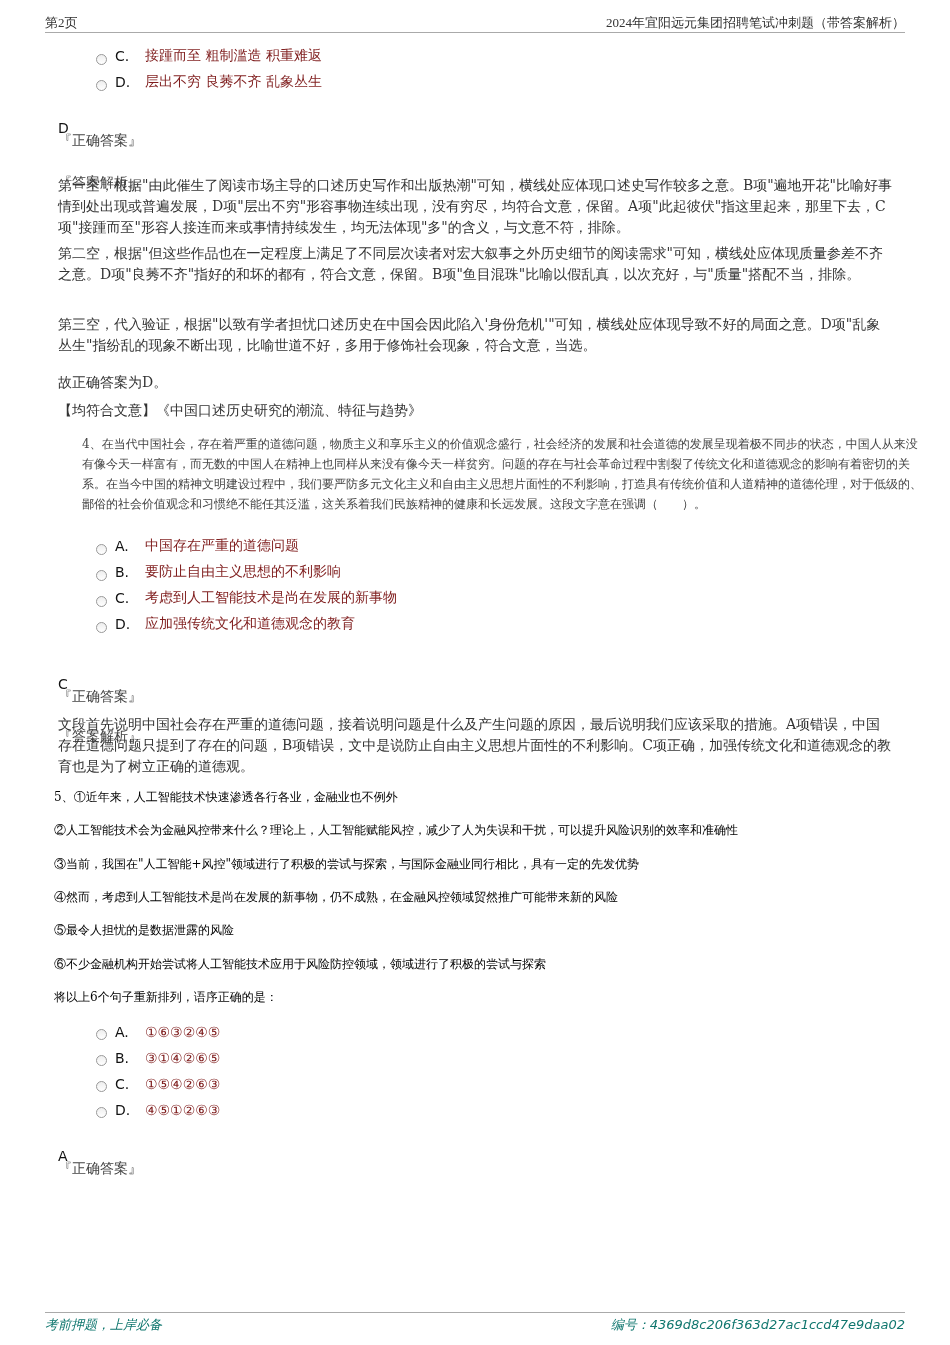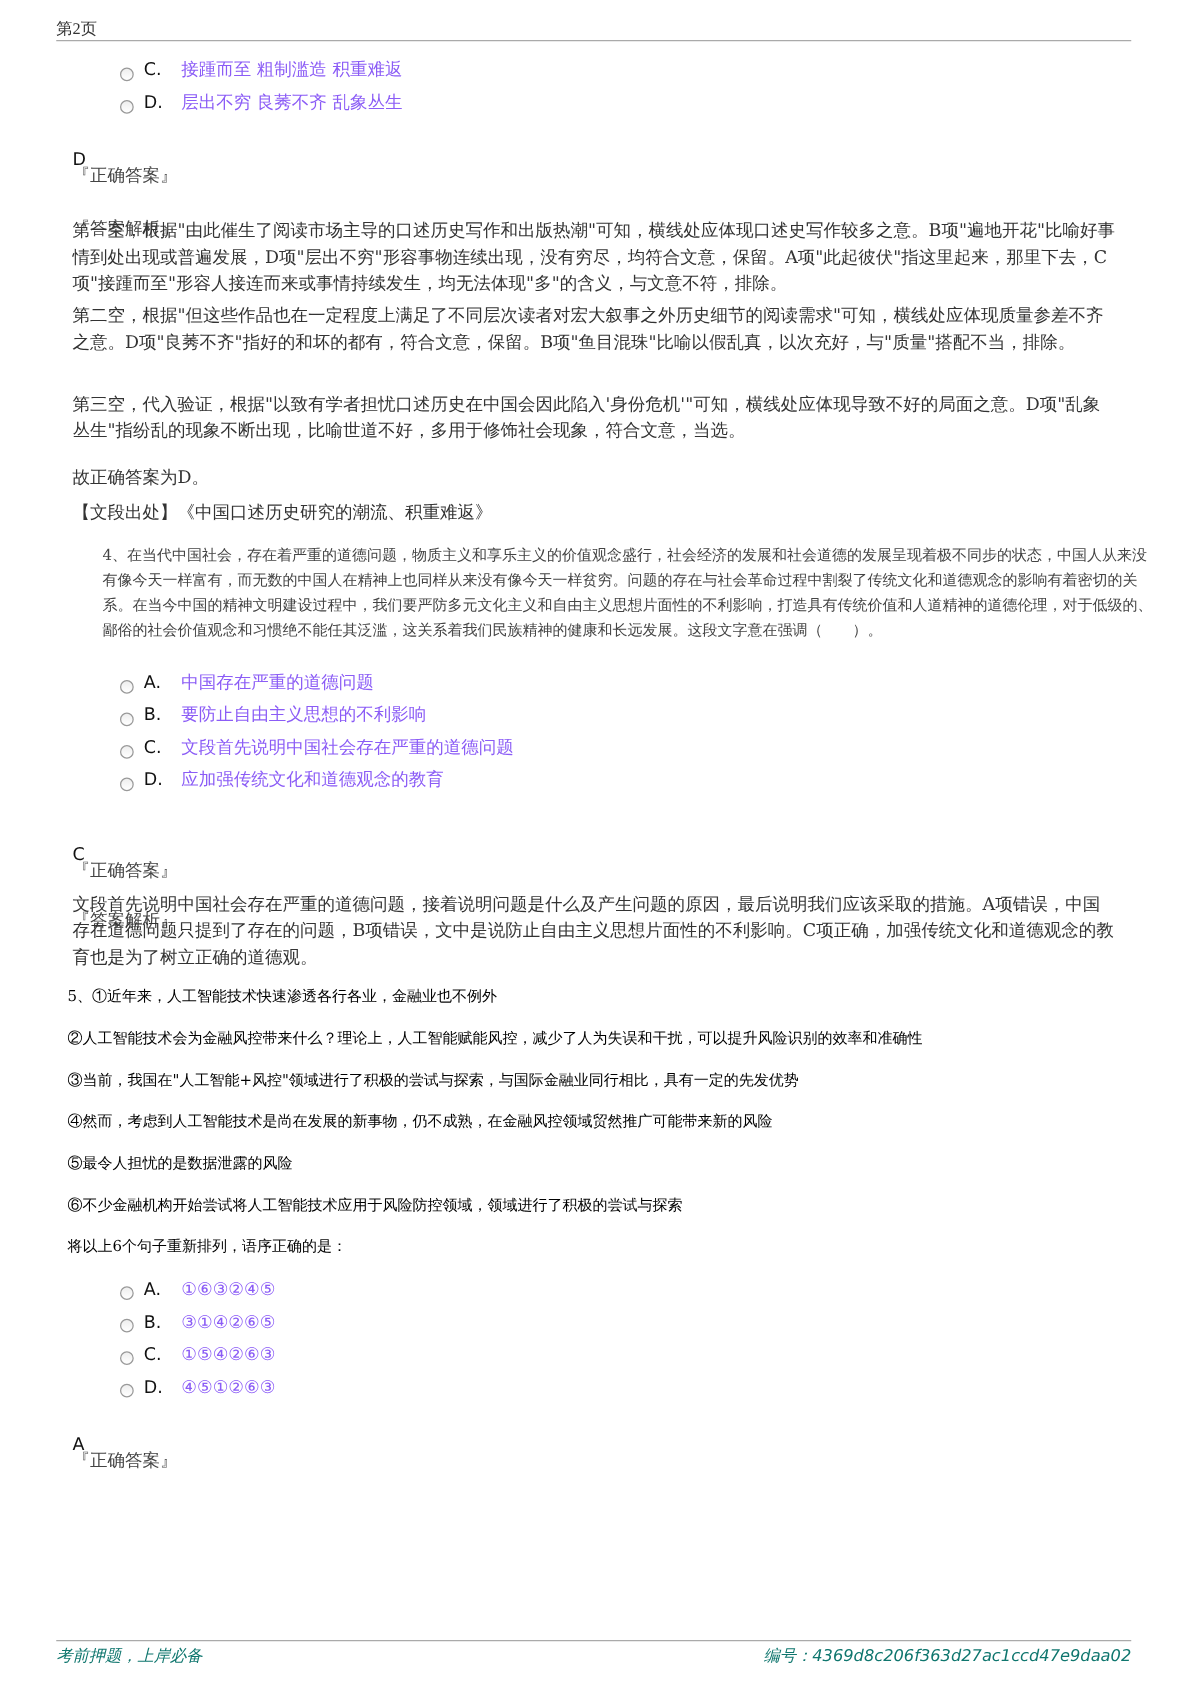--- a/index.html
+++ b/index.html
@@ -13,69 +13,70 @@
   .footer { position: absolute; left: 45px; right: 45px; top: 1312px;
             border-top: 1px solid #aaa; font-size: 13px; padding-top: 3px;
             font-family: "DejaVu Sans", sans-serif; color: #0f766e; font-style: italic; }
   .footer .left { position: absolute; left: 0; }
   .footer .right { position: absolute; right: 0; }
   .opt { position: absolute; left: 96px; font-size: 14px; display: flex; align-items: center; }
   .radio { width: 9px; height: 9px; border: 1px solid #999; border-radius: 50%;
            background: linear-gradient(#eee,#fff); margin-right: 8px; margin-top: 6px;
            display: inline-block; }
   .opt .letter { font-family: "DejaVu Sans", sans-serif; color: #111; width: 30px; display: inline-block; }
-  .opt .text { color: #8b5cf6; text-align: right; }
+  .opt .text { color: #7f1d1d; text-align: right; }
   .tag { position: absolute; left: 58px; font-size: 14px; color: #444; margin-top: 32px; }
   .ans { position: absolute; left: 58px; font-size: 14px; color: #111;
          font-family: "DejaVu Sans", sans-serif; }
   .para { position: absolute; left: 58px; width: 835px; font-size: 14px; line-height: 21px; color: #333; }
   .q { position: absolute; left: 54px; width: 840px; font-size: 12px; line-height: 20px; color: #444; margin-left: 28px; }
   .sent { position: absolute; left: 54px; font-size: 12px; color: #000000; }
 </style>
 </head>
 <body>
 
 <div class="header">
   <span class="left">第2页</span>
+  <span class="right">2024年宜阳远元集团招聘笔试冲刺题（带答案解析）</span>
 </div>
 
 <div class="opt" style="top:47px">
   <span class="radio"></span>
   <span class="letter">C.</span>
   <span class="text">接踵而至 粗制滥造 积重难返</span>
 </div>
 <div class="opt" style="top:73px">
   <span class="radio"></span>
   <span class="letter">D.</span>
   <span class="text">层出不穷 良莠不齐 乱象丛生</span>
 </div>
 <div class="tag" style="top:100px">『正确答案』</div>
 <div class="ans" style="top:120px">D</div>
 <div class="tag" style="top:142px">『答案解析』</div>
 <div class="para" style="top:175px">第一空，根据"由此催生了阅读市场主导的口述历史写作和出版热潮"可知，横线处应体现口述史写作较多之意。B项"遍地开花"比喻好事情到处出现或普遍发展，D项"层出不穷"形容事物连续出现，没有穷尽，均符合文意，保留。A项"此起彼伏"指这里起来，那里下去，C项"接踵而至"形容人接连而来或事情持续发生，均无法体现"多"的含义，与文意不符，排除。</div>
 <div class="para" style="top:243px">第二空，根据"但这些作品也在一定程度上满足了不同层次读者对宏大叙事之外历史细节的阅读需求"可知，横线处应体现质量参差不齐之意。D项"良莠不齐"指好的和坏的都有，符合文意，保留。B项"鱼目混珠"比喻以假乱真，以次充好，与"质量"搭配不当，排除。</div>
 <div class="para" style="top:314px">第三空，代入验证，根据"以致有学者担忧口述历史在中国会因此陷入'身份危机'"可知，横线处应体现导致不好的局面之意。D项"乱象丛生"指纷乱的现象不断出现，比喻世道不好，多用于修饰社会现象，符合文意，当选。</div>
 <div class="para" style="top:372px">故正确答案为D。</div>
-<div class="para" style="top:400px">【文段出处】《中国口述历史研究的潮流、积重难返》</div>
+<div class="para" style="top:400px">【均符合文意】《中国口述历史研究的潮流、特征与趋势》</div>
 
 <div class="q" style="top:434px">4、在当代中国社会，存在着严重的道德问题，物质主义和享乐主义的价值观念盛行，社会经济的发展和社会道德的发展呈现着极不同步的状态，中国人从来没有像今天一样富有，而无数的中国人在精神上也同样从来没有像今天一样贫穷。问题的存在与社会革命过程中割裂了传统文化和道德观念的影响有着密切的关系。在当今中国的精神文明建设过程中，我们要严防多元文化主义和自由主义思想片面性的不利影响，打造具有传统价值和人道精神的道德伦理，对于低级的、鄙俗的社会价值观念和习惯绝不能任其泛滥，这关系着我们民族精神的健康和长远发展。这段文字意在强调（　　）。</div>
 <div class="opt" style="top:537px">
   <span class="radio"></span>
   <span class="letter">A.</span>
   <span class="text">中国存在严重的道德问题</span>
 </div>
 <div class="opt" style="top:563px">
   <span class="radio"></span>
   <span class="letter">B.</span>
   <span class="text">要防止自由主义思想的不利影响</span>
 </div>
 <div class="opt" style="top:589px">
   <span class="radio"></span>
   <span class="letter">C.</span>
-  <span class="text">文段首先说明中国社会存在严重的道德问题</span>
+  <span class="text">考虑到人工智能技术是尚在发展的新事物</span>
 </div>
 <div class="opt" style="top:615px">
   <span class="radio"></span>
   <span class="letter">D.</span>
   <span class="text">应加强传统文化和道德观念的教育</span>
 </div>
 <div class="tag" style="top:656px">『正确答案』</div>
 <div class="ans" style="top:676px">C</div>
 <div class="tag" style="top:696px">『答案解析』</div>
 <div class="para" style="top:714px">文段首先说明中国社会存在严重的道德问题，接着说明问题是什么及产生问题的原因，最后说明我们应该采取的措施。A项错误，中国存在道德问题只提到了存在的问题，B项错误，文中是说防止自由主义思想片面性的不利影响。C项正确，加强传统文化和道德观念的教育也是为了树立正确的道德观。</div>

